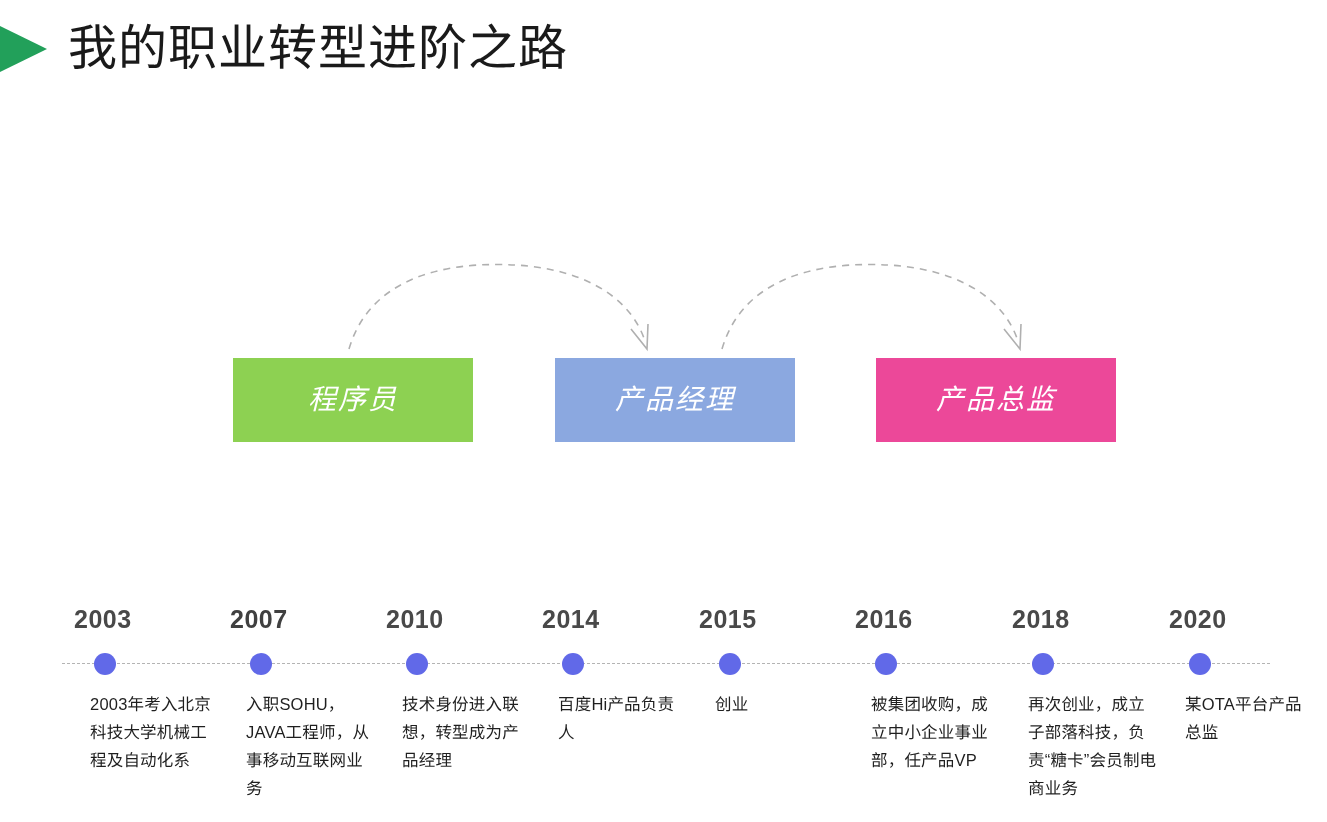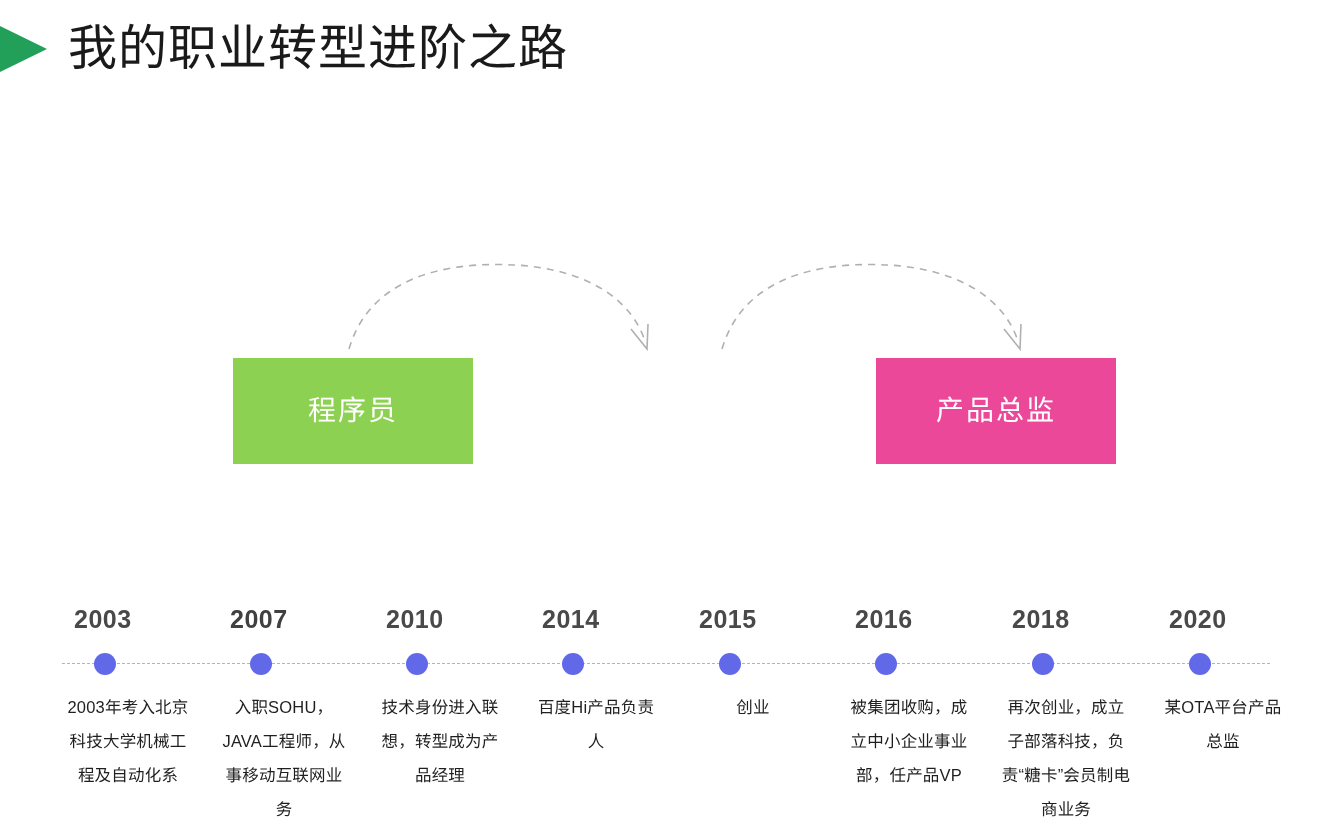--- a/index.html
+++ b/index.html
@@ -52,24 +52,25 @@
     color: #17a24a;
     letter-spacing: 1px;
     white-space: nowrap;
   }
 
   
   .stage-box {
     position: absolute;
     top: 358px;
     width: 240px;
-    height: 106px;
+    height: 84px;
     display: flex;
     align-items: center;
     justify-content: center;
+    font-style: italic;
   }
   .stage-label {
     font-size: 28px;
     line-height: 34px;
     color: #ffffff;
     letter-spacing: 2px;
     font-weight: 400;
   }
   .stage-0 { left: 233px; }
   .stage-1 { left: 555px; }
@@ -120,29 +121,28 @@
     position: absolute;
     left: 32px;
     top: 49px;
     width: 22px;
     height: 22px;
     border-radius: 50%;
     background: #6169e8;
   }
   .tl-desc {
     position: absolute;
-    left: 0;
+    left: 28px;
     top: 86px;
     width: 132px;
     font-size: 16.5px;
-    line-height: 34px;
+    line-height: 28px;
     color: #1f1f1f;
     letter-spacing: 0.2px;
     word-break: break-word;
-    text-align: center;
   }
 </style>
 </head>
 <body>
 
 <div class="slide">
 
   <div class="title-marker" style="border-left-color: rgb(34, 160, 90);"></div>
   <div class="slide-title">我的职业转型进阶之路</div>
 
@@ -153,20 +153,23 @@
     </g>
     <g fill="none" stroke="#b0b0b0" stroke-width="1.6" stroke-dasharray="none" stroke-linecap="butt">
       <path d="M 631 329 L 647 349 L 648 324"></path>
       <path d="M 1004 329 L 1020 349 L 1021 324"></path>
     </g>
   </svg>
 
   <div class="stage-box stage-0" style="background-color: rgb(141, 209, 82);">
     <span class="stage-label">程序员</span>
   </div>
+  <div class="stage-box stage-1" style="background-color: rgb(139, 168, 224);">
+    <span class="stage-label">产品经理</span>
+  </div>
   <div class="stage-box stage-2" style="background-color: #ec4899;">
     <span class="stage-label">产品总监</span>
   </div>
 
   <div class="timeline">
     <div class="timeline-axis" style="border-top-color: rgb(180, 180, 180);"></div>
 
     <div class="tl-item" style="left:62px">
       <div class="tl-year" style="color: rgb(73, 73, 73);">2003</div>
       <div class="tl-dot" style="background-color: rgb(97, 105, 232);"></div>

